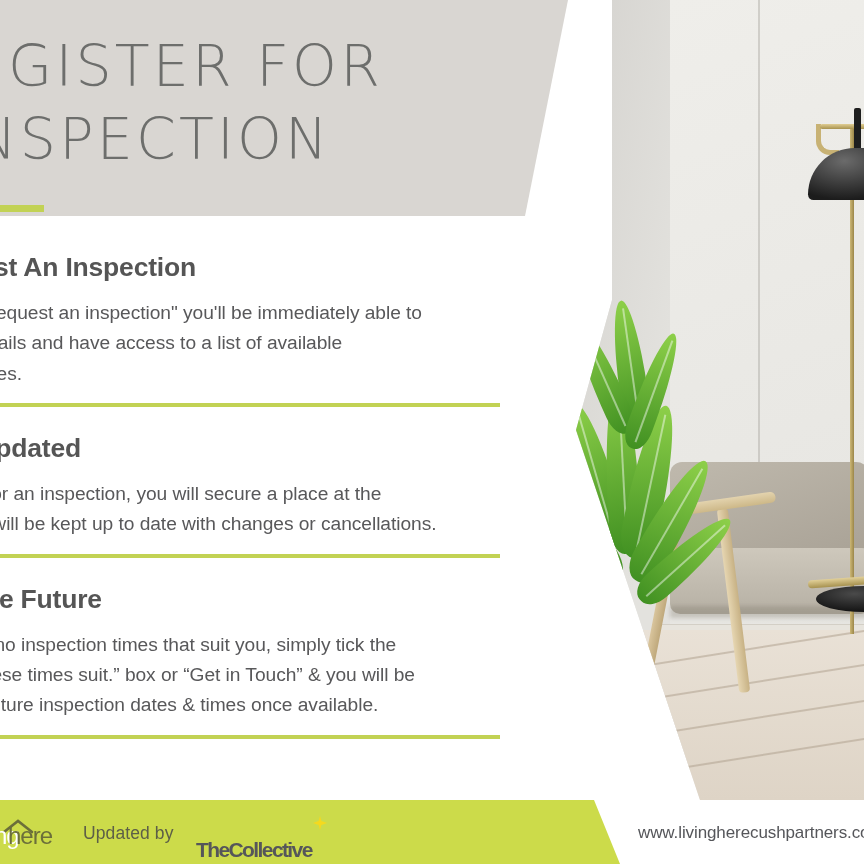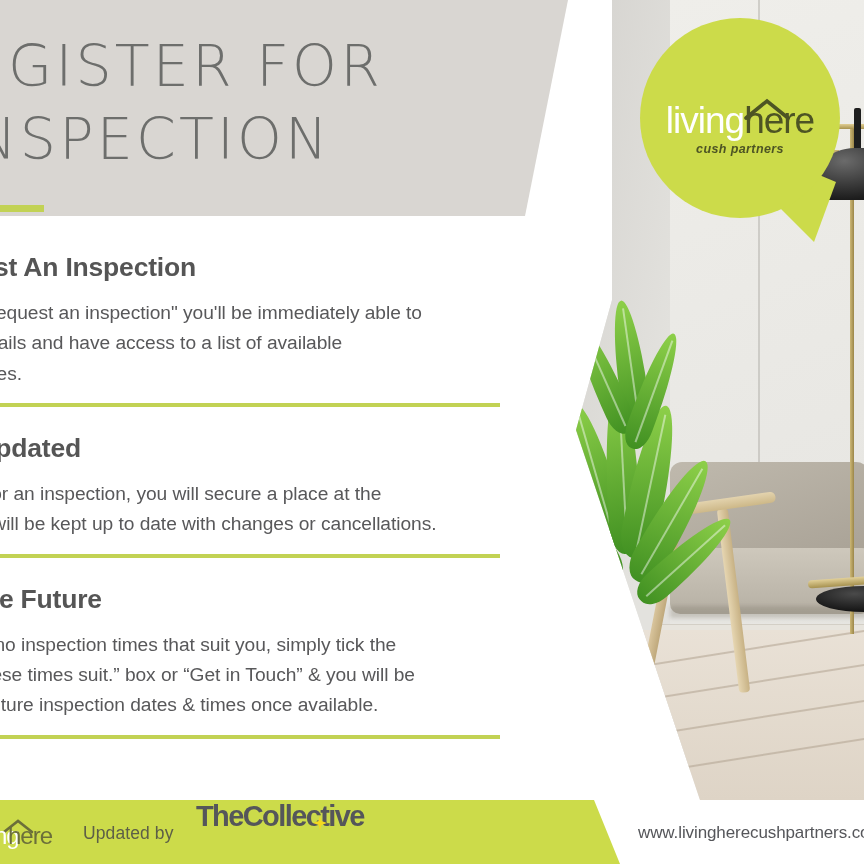--- a/index.html
+++ b/index.html
@@ -111,21 +111,21 @@
   
   .footer-band{
     position:absolute;left:0;top:800px;width:640px;height:64px;background:#ccdb4a;
     -webkit-clip-path:polygon(0 0,594px 0,620px 64px,0 64px);clip-path:polygon(0 0,594px 0,620px 64px,0 64px);
   }
   .f-logo{position:absolute;left:-30px;top:818px;width:110px;height:32px;}
   .f-logo .w1{position:absolute;left:0;top:4px;font-size:24px;color:#ffffff;letter-spacing:-1px;}
   .f-logo .w2{position:absolute;left:38px;top:4px;font-size:24px;color:#6b6f3a;letter-spacing:-1px;}
   .f-logo .roof{position:absolute;left:32px;top:0px;width:32px;height:16px;}
   .f-powered{position:absolute;left:83px;top:823px;font-size:17.5px;color:#5d5f47;letter-spacing:.1px;}
-  .f-collective{position:absolute;left:196px;top:800px;font-size:29px;font-weight:700;color:#55565a;letter-spacing:-1.6px;white-space:nowrap;}
+  .f-collective{position:absolute;left:196px;top:838px;font-size:21px;font-weight:700;color:#55565a;letter-spacing:-1.6px;white-space:nowrap;}
   .f-star{position:absolute;left:313px;top:816px;width:14px;height:14px;}
   .f-url{position:absolute;left:638px;top:823px;font-size:17px;color:#55565a;letter-spacing:-.1px;white-space:nowrap;}
 </style>
 </head>
 <body>
 
 <div id="page">
 
   <div class="header-band"></div>
   <div class="header-title"><span class="l1">REGISTER FOR</span><span class="l2">INSPECTION</span></div>
@@ -184,29 +184,20 @@
       <div class="lamp-stem"></div>
       <div class="lamp-armc"></div>
       <div class="lamp-arm"></div>
       <div class="lamp-rod"></div>
       <div class="lamp-shade"></div>
       <div class="lamp-basearm"></div>
       <div class="lamp-base"></div>
     </div>
   </div>
 
-  <div class="logo-bubble">
-    <div class="tail"></div>
-    <div class="circ"></div>
-    <svg class="logo-roof" viewBox="0 0 46 22">
-      <polyline points="2,20 23,3 44,20" fill="none" stroke="#4d5424" stroke-width="3.6" stroke-linecap="round" stroke-linejoin="miter"></polyline>
-    </svg>
-    <div class="logo-word"><span class="lw">living</span><span class="hw">here</span></div>
-    <div class="logo-sub">cush partners</div>
-  </div>
 
   <div class="sections">
 
     <div class="sec sec1">
       <div class="sec-h indent1">Request An Inspection</div>
       <div class="sec-b indent2">By clicking "Request an inspection" you'll be immediately able to
 enter your details and have access to a list of available
 inspection times.</div>
       <div class="sec-rule"></div>
     </div>

